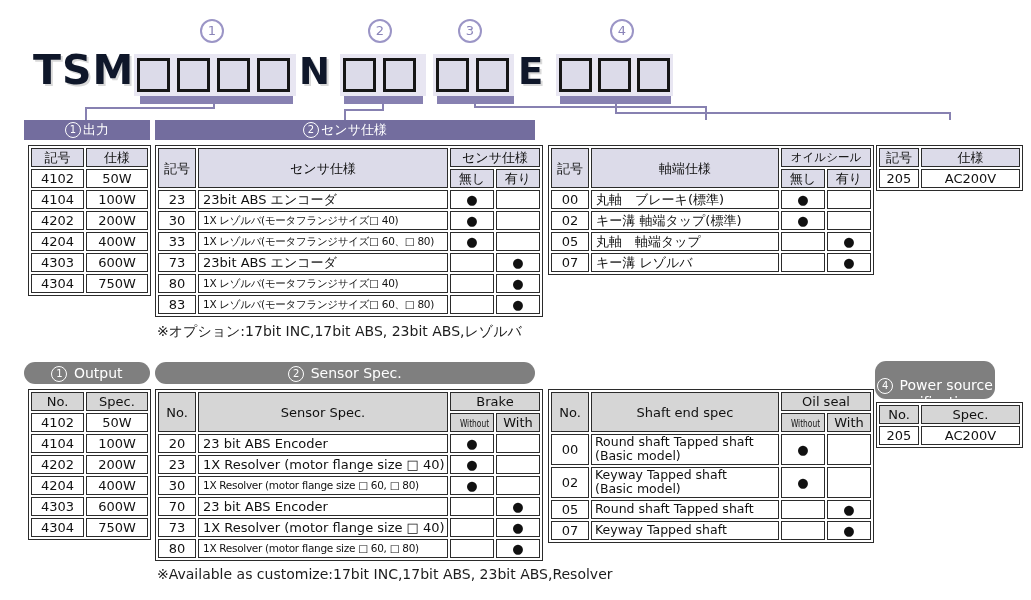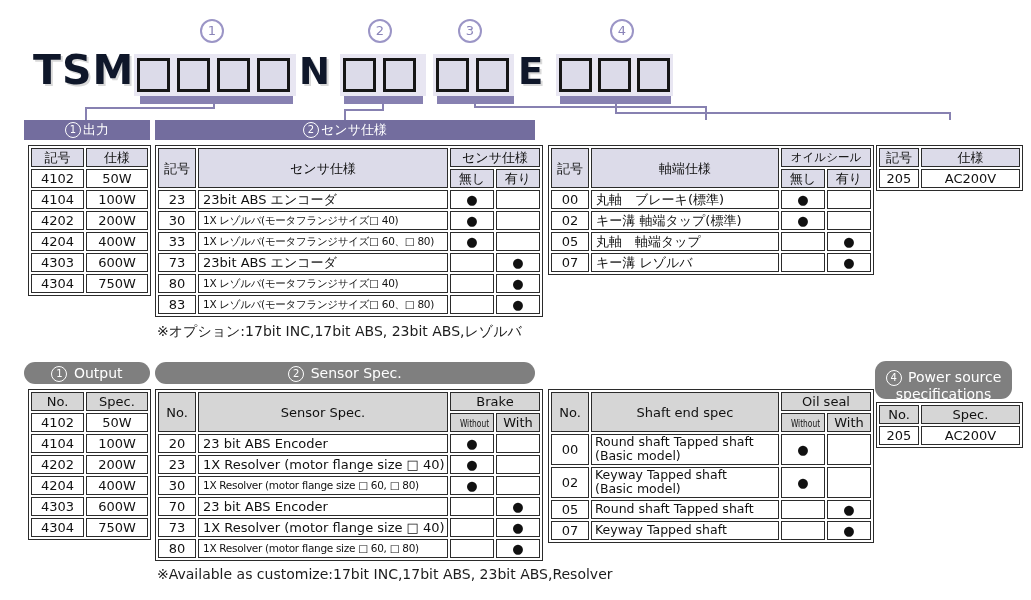--- a/index.html
+++ b/index.html
@@ -32,21 +32,21 @@
   .ln{position:absolute;background:#8781b1;}
 
   
   .band{position:absolute;color:#ffffff;text-align:center;box-sizing:border-box;}
   .band.jp{top:120px;height:20px;line-height:20px;font-size:13px;background:#736d9e;}
   .band.en{top:362px;height:22px;line-height:22px;font-size:14px;background:#7f7f7f;border-radius:11px;}
   .b-out{left:24px;width:126px;}
   .b-sen{left:155px;width:380px;}
   .b-sha{left:548px;width:318px;margin-top:47px;}
   .b-powjp{left:875px;width:150px;}
-  .b-powen{left:875px;width:137px;height:38px !important;top:361px !important;line-height:17px !important;padding-top:8px;}
+  .b-powen{left:875px;width:120px;height:38px !important;top:361px !important;line-height:17px !important;padding-top:16px;}
   .cnum{display:inline-block;width:14px;height:14px;border:1px solid #fff;border-radius:50%;
         font-size:10px;line-height:14px;text-align:center;vertical-align:1px;margin-right:2px;}
 
   
   table.tbl{position:absolute;border-collapse:separate;border-spacing:2px;background:#fff;
             border:1px solid #2b2b2b;table-layout:fixed;}
   table.tbl td{border:1px solid #2b2b2b;text-align:center;padding:0 2px;font-size:13px;height:19px;
                line-height:15px;color:#111;overflow:hidden;white-space:nowrap;box-sizing:border-box;}
   table.jp tr.hd td, table.jp td.hd{background:#dcdbe9;}
   table.en tr.hd td, table.en td.hd{background:#d6d6d6;}

